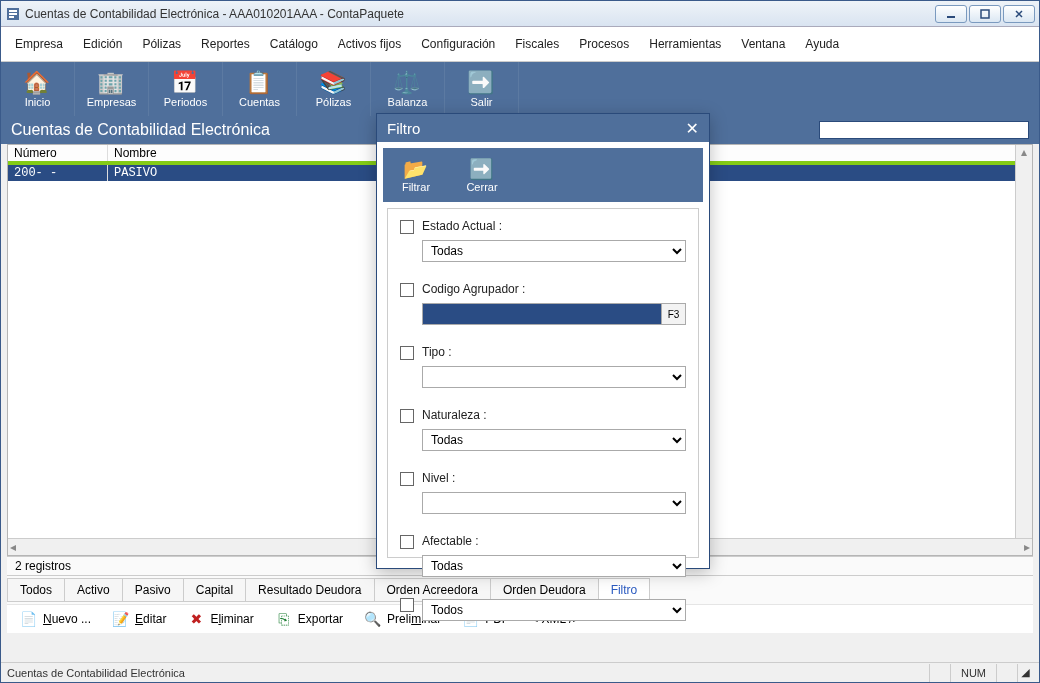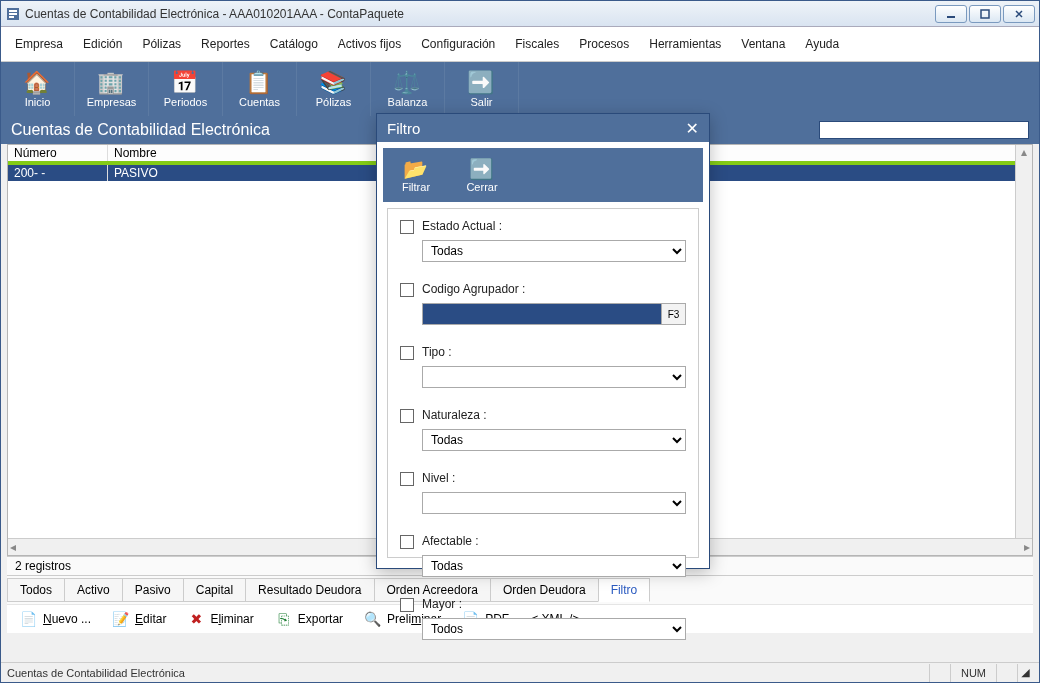--- a/index.html
+++ b/index.html
@@ -84,21 +84,21 @@
   .grid-header, .grid-row {
     display: grid;
     grid-template-columns: 100px 1fr 64px 50px 34px 1fr ;
     font-size: 12px;
   }
   .grid-header { background:#fdfdfd; border-bottom:4px solid #84cc16; }
   .grid-header > div, .grid-row > div {
     padding: 1px 6px; border-right: 1px solid #ddd; white-space: nowrap;
     overflow: hidden;
   }
-  .grid-row.sel { background:#2a4c84; color:#fff; }
+  .grid-row.sel { background:#2a4c84; color:#fff;font-family:Liberation Mono, monospace; }
   .grid-body { overflow:auto; height: 378px; }
   .grid-scroll-h {
     position:absolute; bottom:0; left:0; right:0; height:17px;
     background:#f0f0f0; border-top:1px solid #ccc;
     display:flex;align-items:center;justify-content:space-between;
     padding:0 2px; color:#888;
   }
   .grid-scroll-v { position:absolute; top:0; right:0; bottom:17px; width:17px; background:#f0f0f0; border-left:1px solid #ccc; display:flex;align-items:flex-start;justify-content:center;color:#888;}
   
   .records { padding: 2px 8px; border-top:1px solid #ccc; background:#fafafa; margin:0 6px;}
@@ -398,20 +398,19 @@
     <div class="ffield">
       <div class="cb"></div>
       <div class="lbl">Afectable :</div>
       <div class="ctrl">
           <select><option>Todas</option></select>
         </div>
     </div>
 
     <div class="ffield">
       <div class="cb"></div>
-      <div class="lbl">Mayor :</div>
       <div class="ctrl">
           <select><option>Todos</option></select>
         </div>
     </div>
 
   </div>
 </div>
 
 </body></html>

